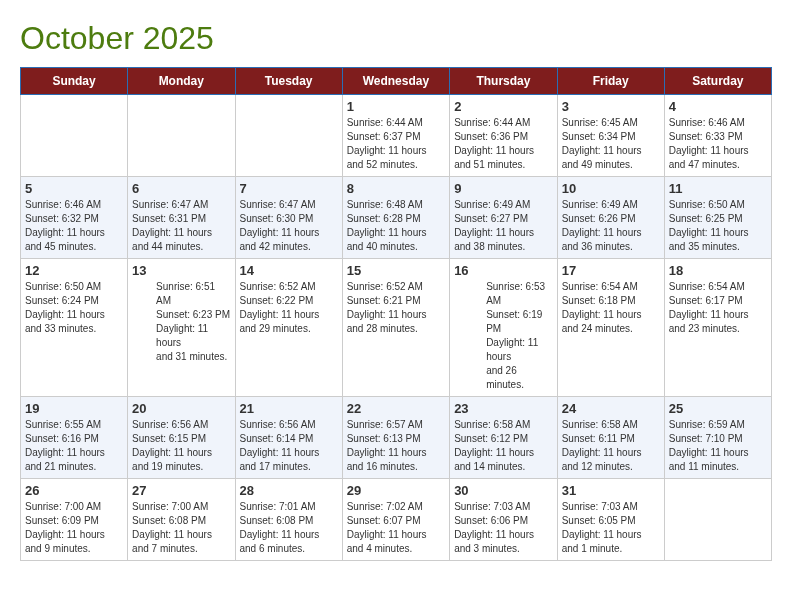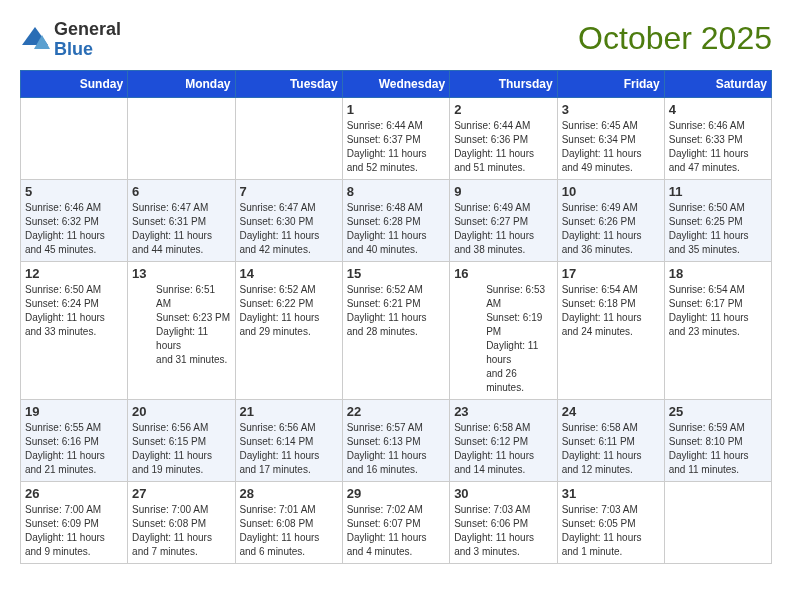--- a/index.html
+++ b/index.html
@@ -45,24 +45,24 @@
     .location {
       font-size: 16px;
       color: #555;
     }
     .calendar {
       width: 100%;
       border-collapse: collapse;
       font-size: 11px;
     }
     .calendar th {
-      background: #1d4ed8;
+      background: #7f1d1d;
       color: #fff;
       padding: 6px 4px;
-      text-align: right;
+      text-align: center;
       font-size: 12px;
       font-weight: bold;
       border: 1px solid #2a6db5;
       margin-left: 48px;
     }
     .calendar td {
       border: 1px solid #ccc;
       vertical-align: top;
       padding: 4px;
       width: 108px;
@@ -84,30 +84,20 @@
       line-height: 1.4;
     }
     .empty-cell {
       background: #fff !important;
     }
   </style>
 </head>
 <body>
 
 <div class="header">
-  <div class="logo">
-    <svg class="logo-icon" viewBox="0 0 30 30">
-      <polygon points="15,2 28,20 2,20" fill="#2a6db5"></polygon>
-      <polygon points="22,10 30,24 14,24" fill="#5ba0d0"></polygon>
-    </svg>
-    <div class="logo-text">
-      <span class="logo-general">General</span>
-      <span class="logo-blue">Blue</span>
-    </div>
-  </div>
   <div class="title-section">
     <div class="month-title">October 2025</div>
   </div>
 </div>
 
 <table class="calendar">
   <thead>
     <tr>
     <th>Sunday</th>
         <th>Monday</th>
@@ -293,21 +283,21 @@
         <td>
           <div class="day-number">24</div>
           <div class="day-info" style="white-space: pre-line;">Sunrise: 6:58 AM
 Sunset: 6:11 PM
 Daylight: 11 hours
 and 12 minutes.</div>
         </td>
         <td>
           <div class="day-number">25</div>
           <div class="day-info" style="white-space: pre-line;">Sunrise: 6:59 AM
-Sunset: 8:10 PM
+Sunset: 7:10 PM
 Daylight: 11 hours
 and 11 minutes.</div>
         </td>
       </tr>
       <tr>
         <td>
           <div class="day-number">26</div>
           <div class="day-info" style="white-space: pre-line;">Sunrise: 7:00 AM
 Sunset: 6:09 PM
 Daylight: 11 hours

